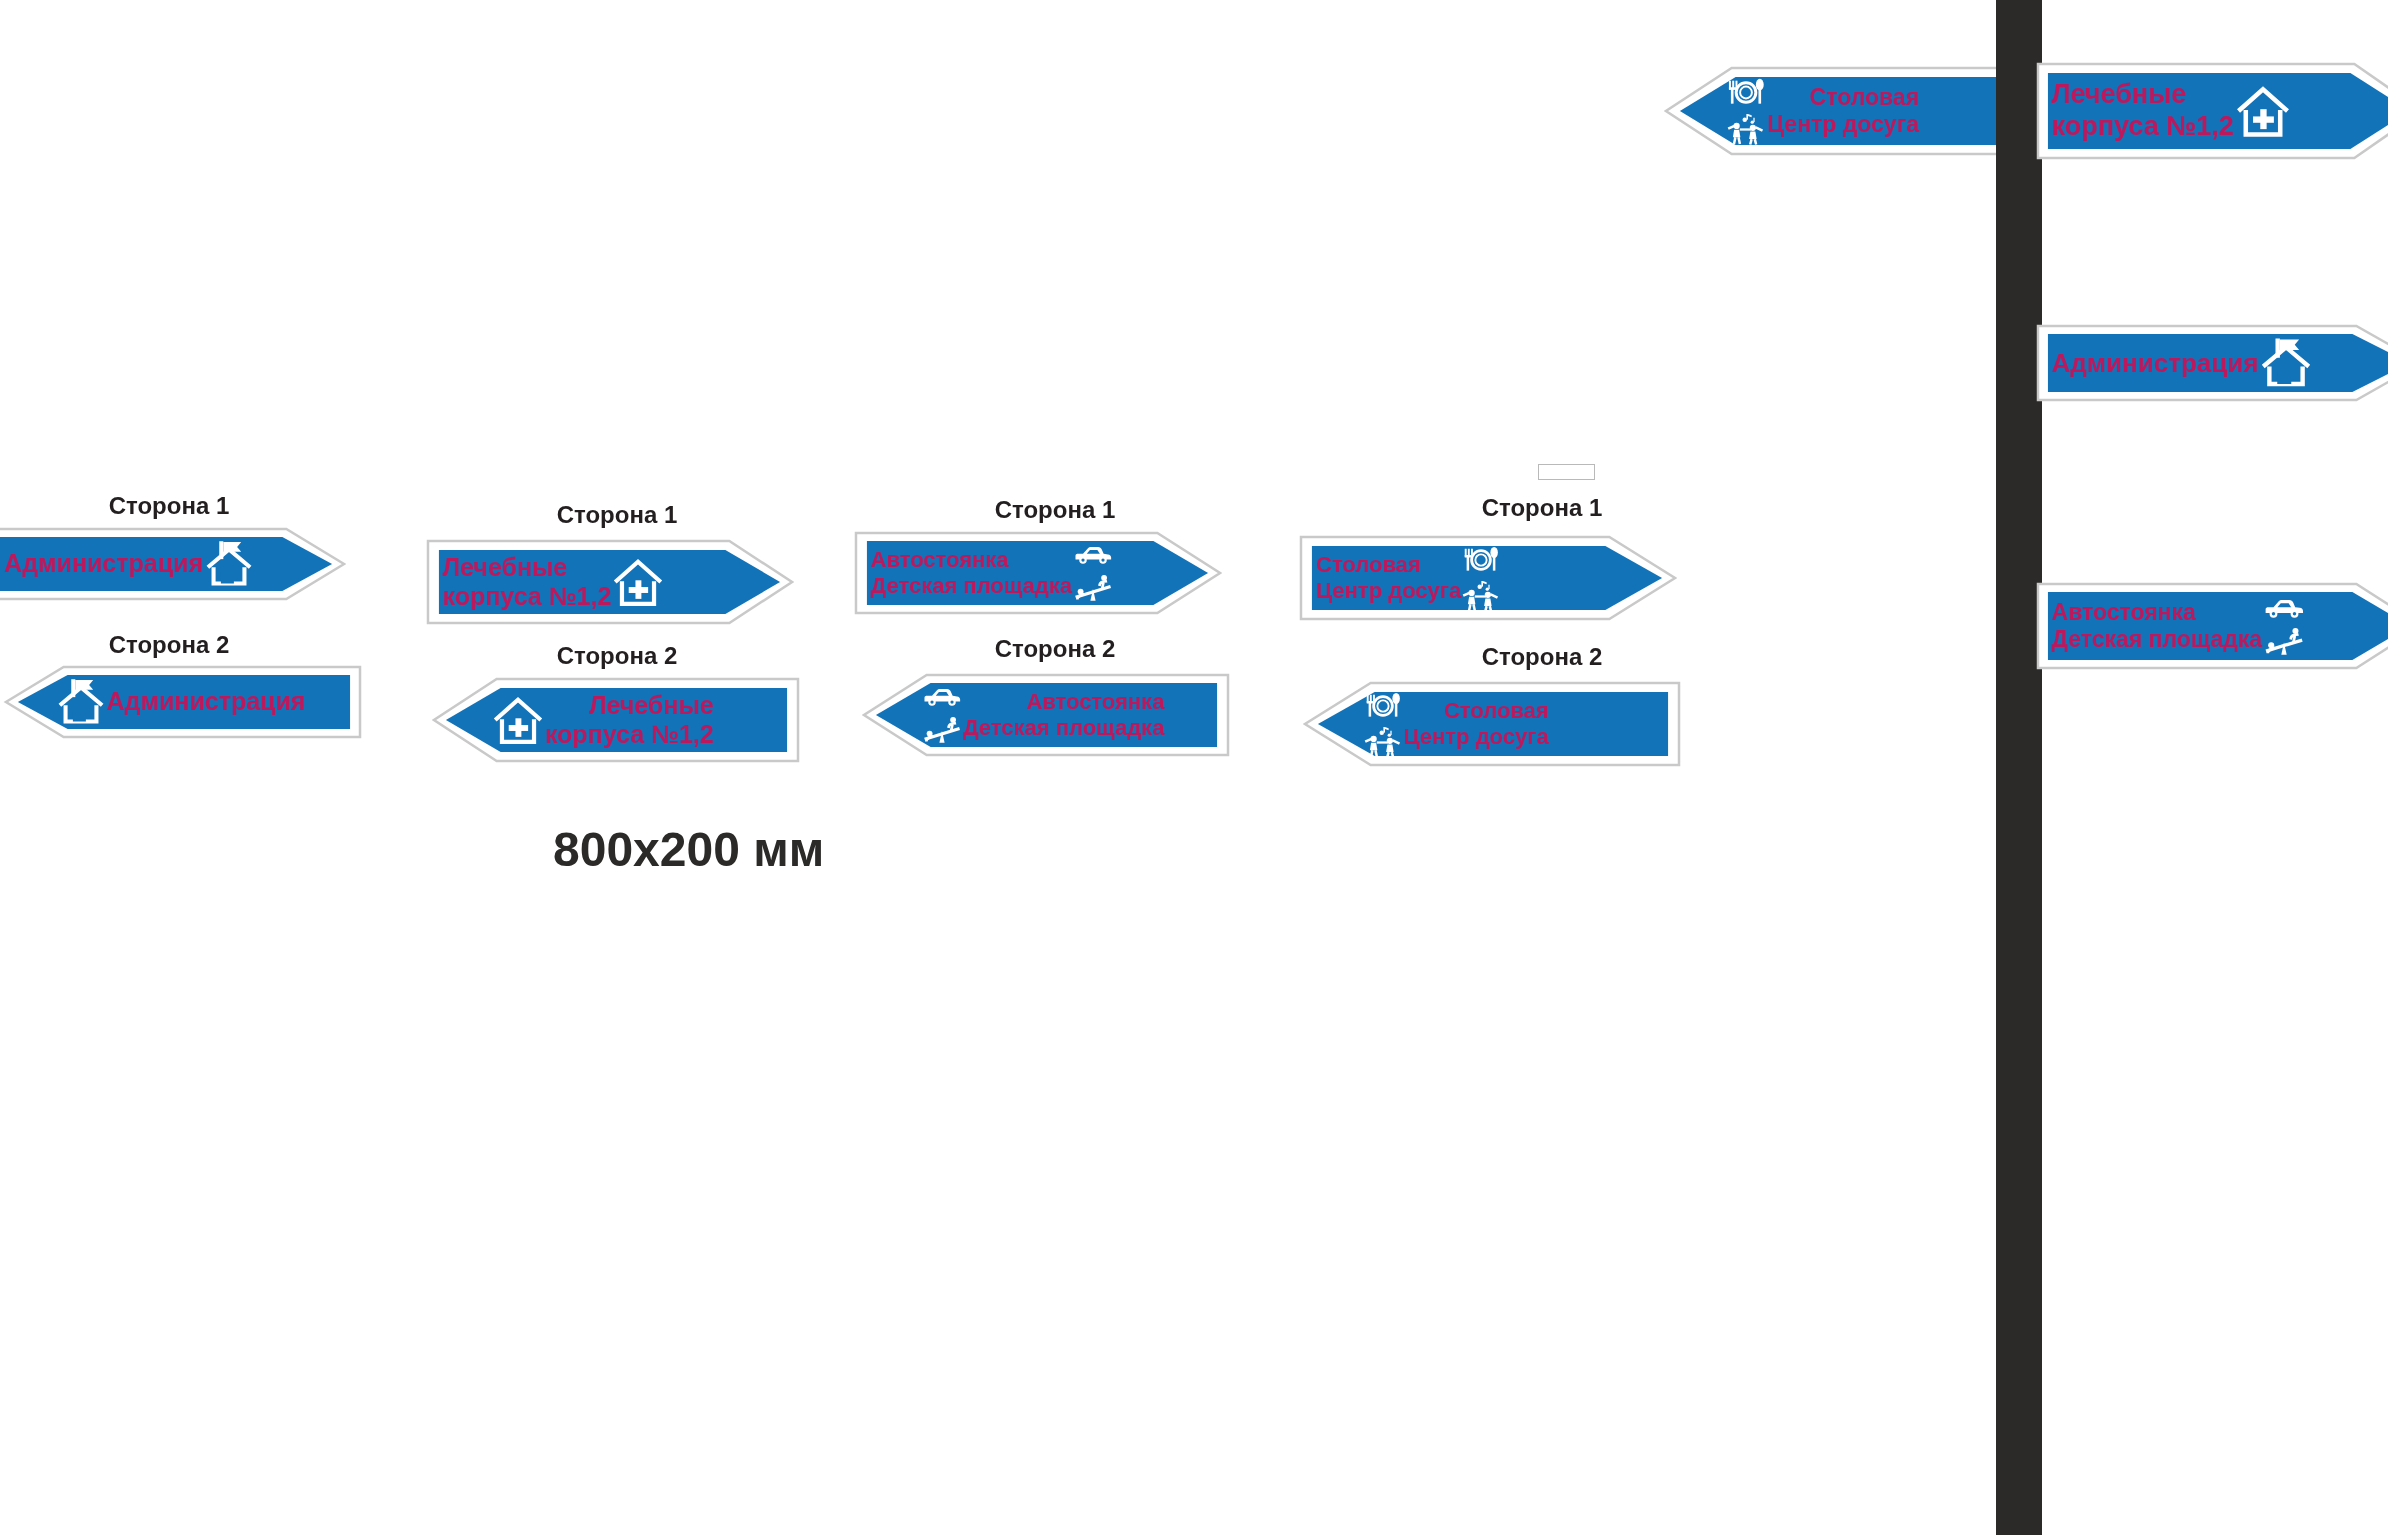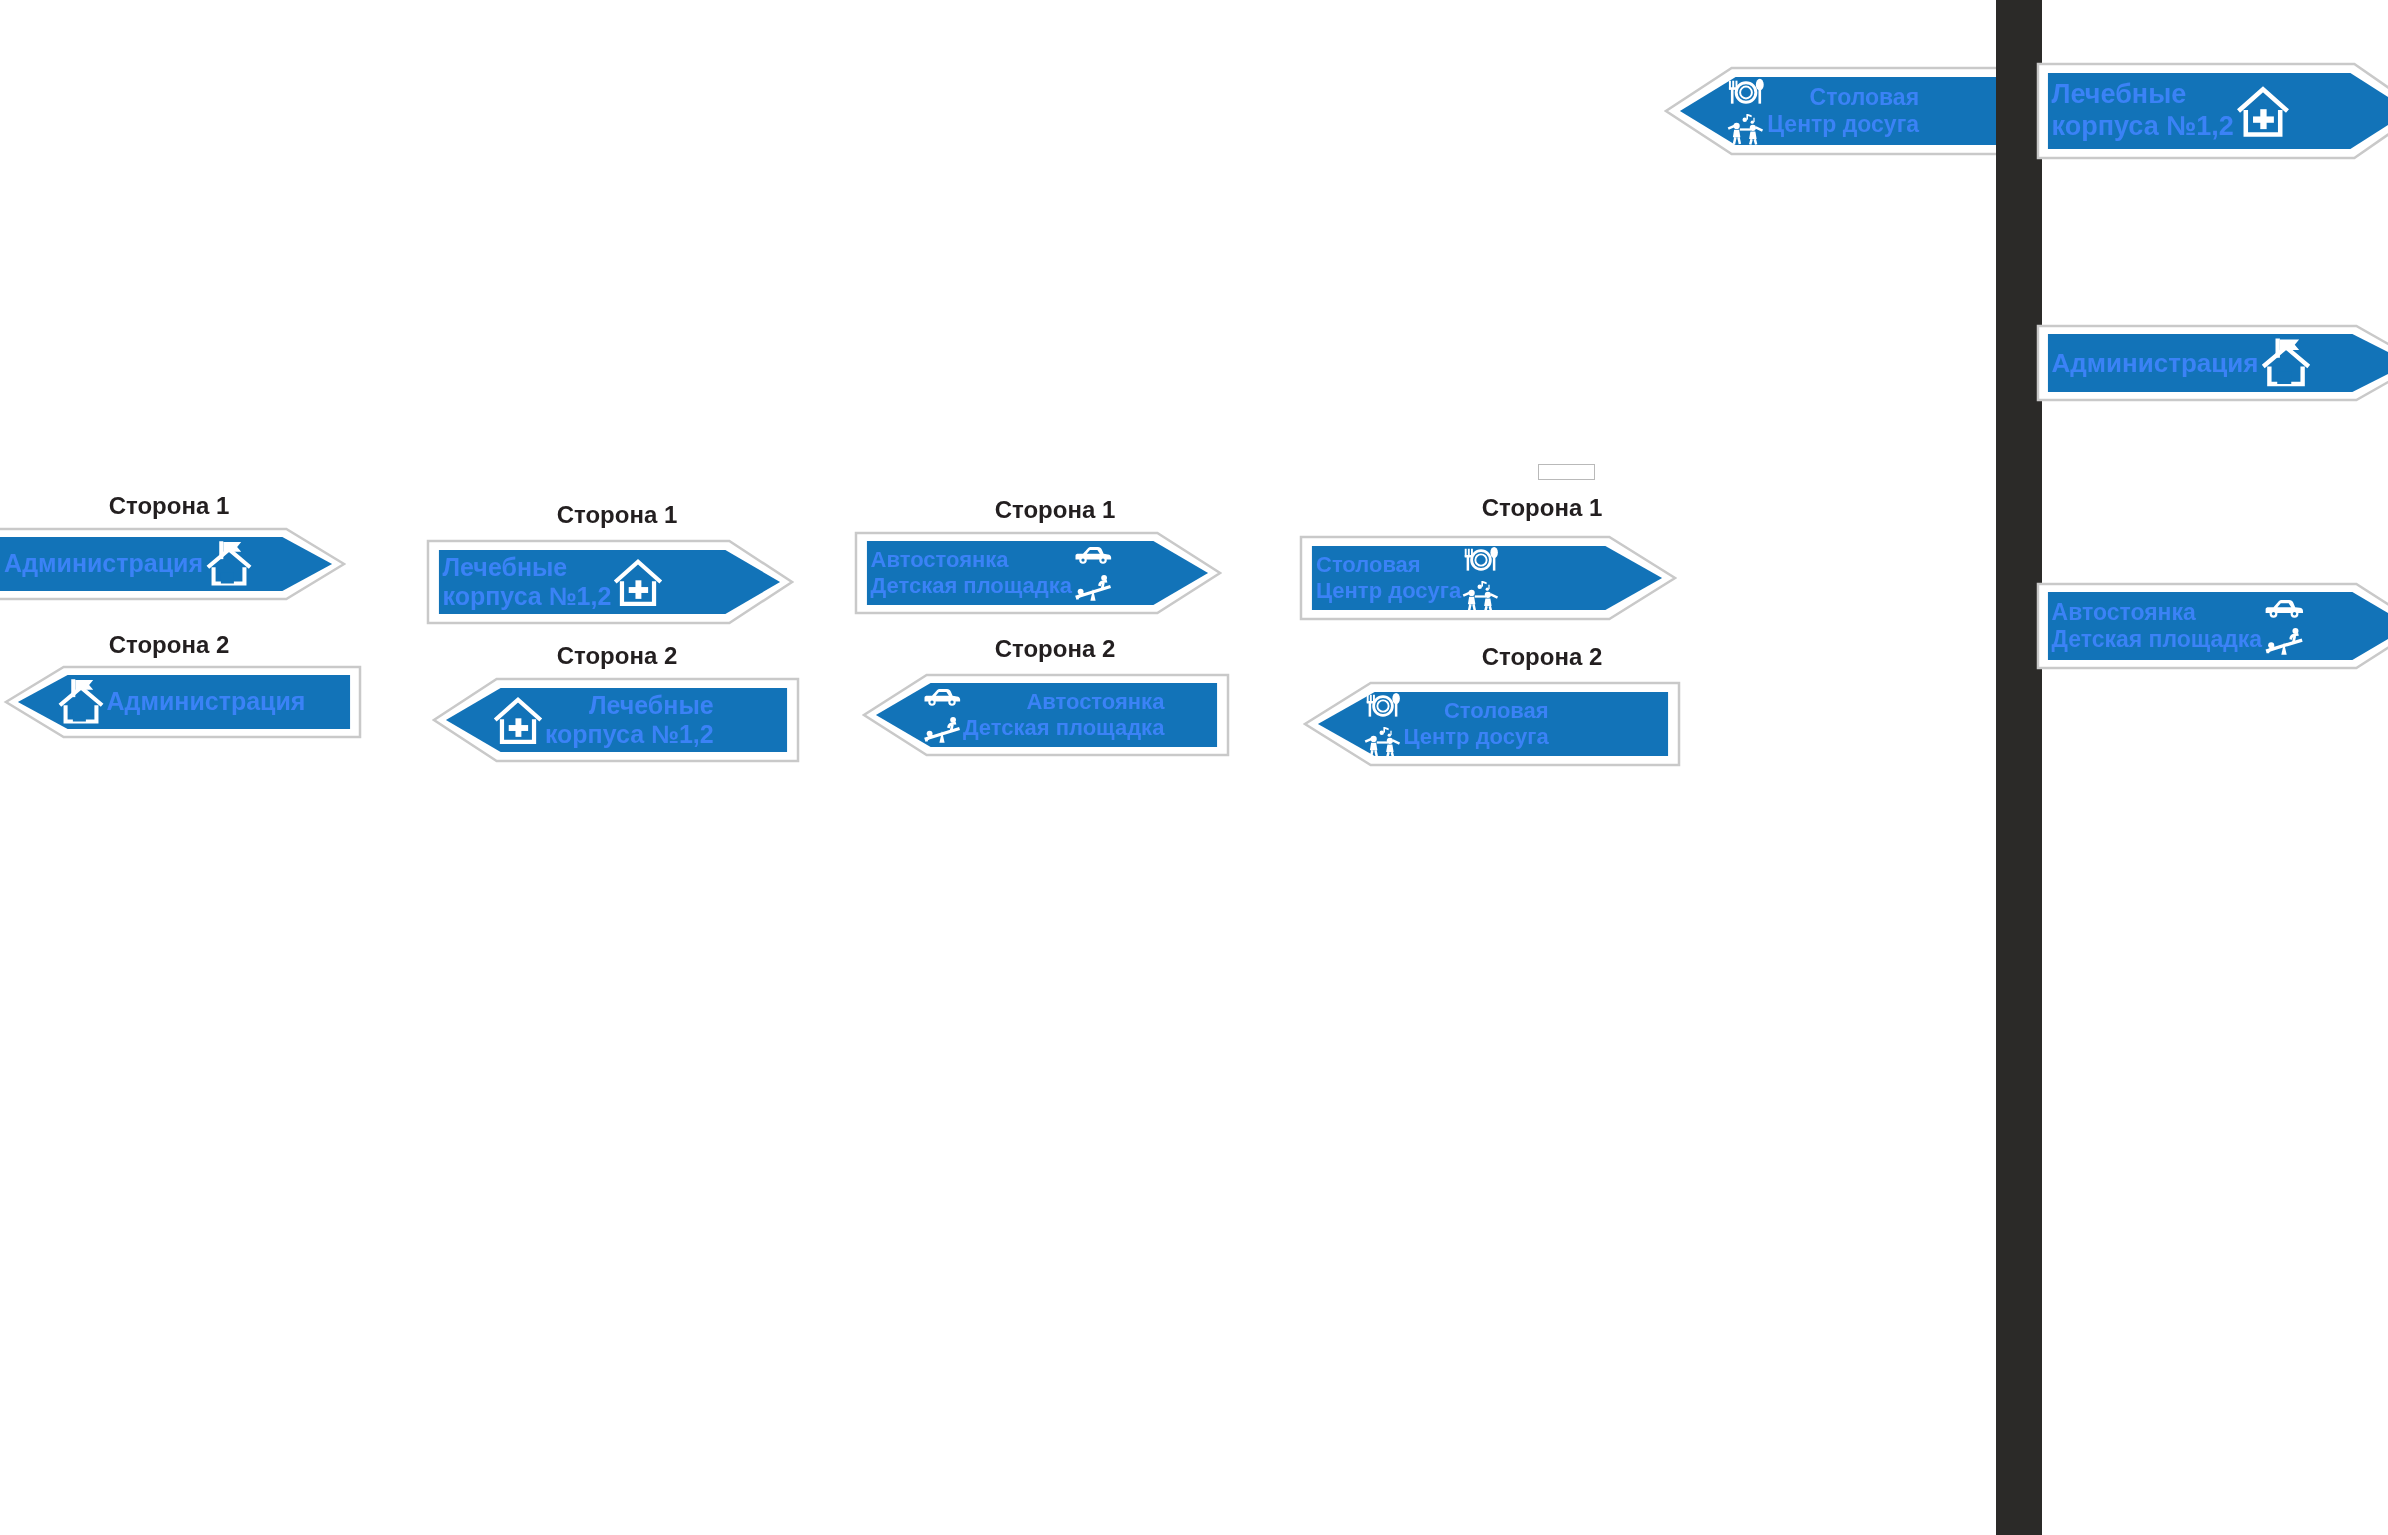--- a/index.html
+++ b/index.html
@@ -35,21 +35,21 @@
     position:absolute;
     top:0;height:100%;
     display:flex;
     align-items:center;
     box-sizing:border-box;
   }
   .sign .labels{
     display:flex;
     flex-direction:column;
     justify-content:center;
-    color:#3b82f6;
+    color:#be185d;
     font-weight:bold;
     line-height:1.18;
     white-space:nowrap;
   }
   .sign .icons{
     display:flex;
     flex-direction:column;
     justify-content:center;
     align-items:center;
   }
@@ -395,20 +395,21 @@
           </svg>
         </span>
       </div>
       <div class="labels" style="font-size:22px;">
         <span>Столовая</span>
         <span>Центр досуга</span>
       </div>
     </div>
   </div>
 
+  <div class="dim-label" style="left:553px;top:822px;font-size:48px;">800x200 мм</div>
 
   <div class="sign dir-left" style="left:1664px;top:66px;width:383px;height:90px;">
     <div class="plate">
       <svg viewBox="0 0 385 90" preserveAspectRatio="none">
         <polygon points="383,2 68,2 2,45 68,88 383,88" fill="#ffffff" stroke="#c9c9c9" stroke-width="2.5"></polygon>
         <polygon points="374,11 72,11 16,45 72,79 374,79" fill="#1273b8"></polygon>
       </svg>
     </div>
     <div class="content">
       <div class="icons">

